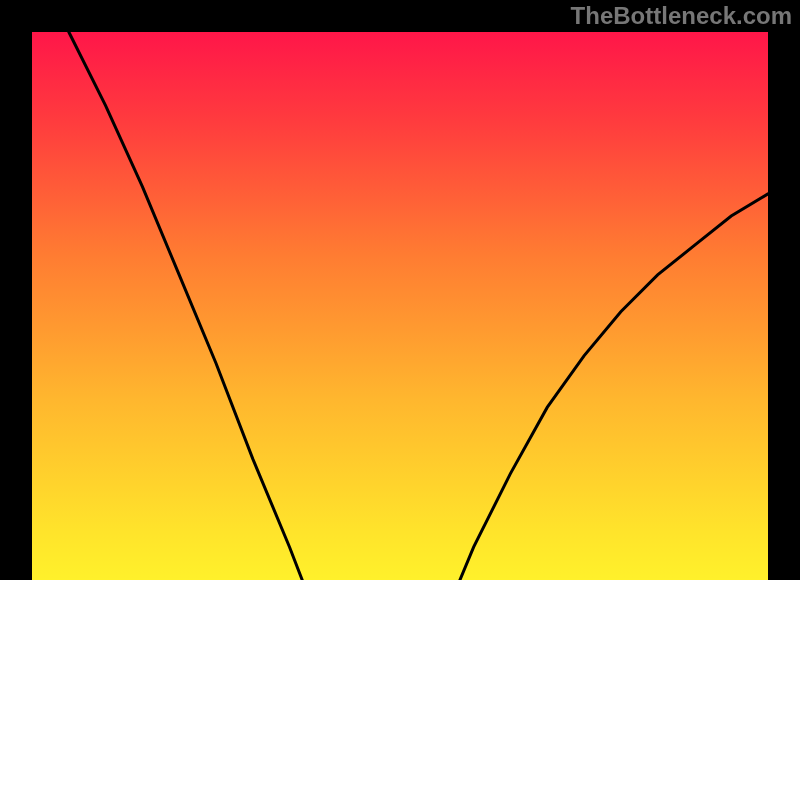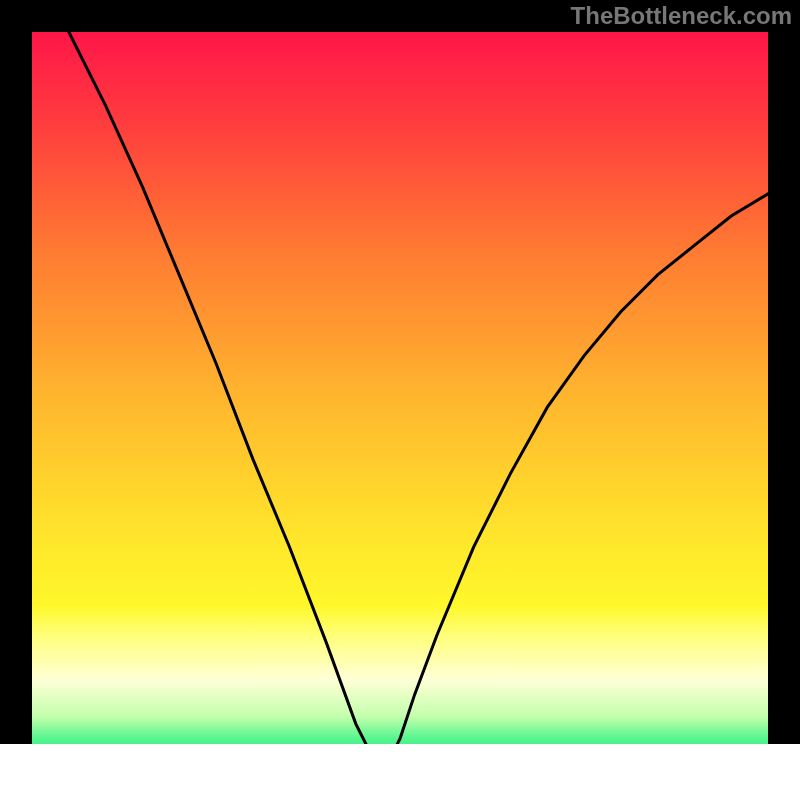--- a/index.html
+++ b/index.html
@@ -2,21 +2,21 @@
 <html><head>
 <meta charset="utf-8">
 <style>
   body {
     margin: 0;
     padding: 0;
     background: #fff;
   }
   .container {
     width: 800px;
-    height: 744px;
+    height: 580px;
     position: relative;
   }
   .watermark {
     position: absolute;
     top: 2px;
     right: 8px;
     font-family: Arial, Helvetica, sans-serif;
     font-size: 24px;
     font-weight: bold;
     color: #777;

